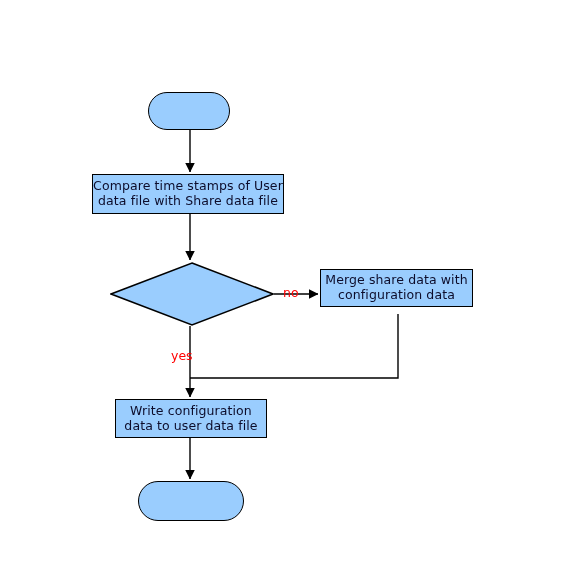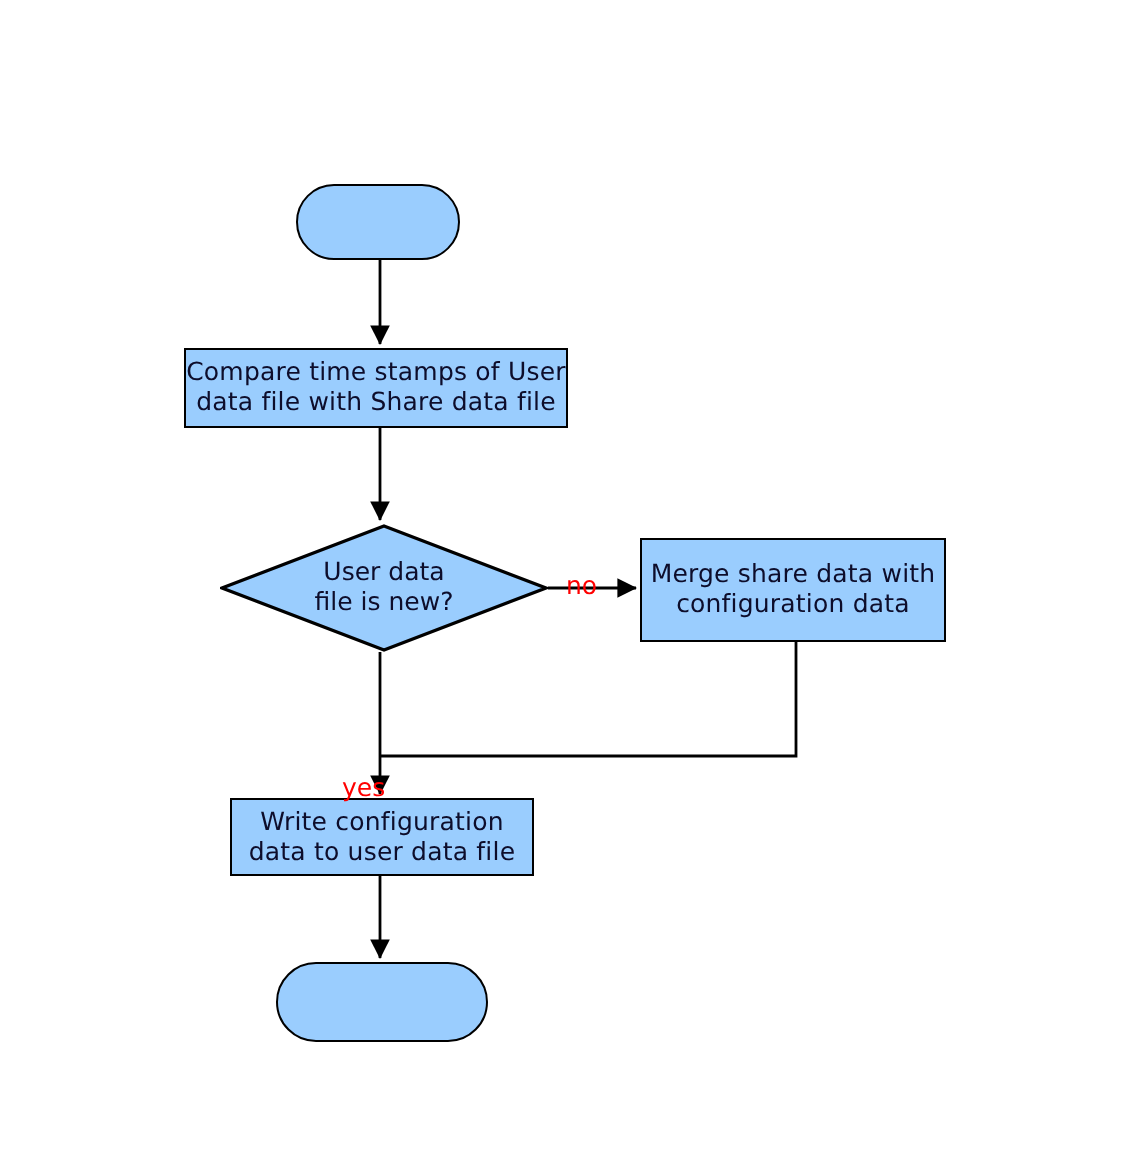--- a/index.html
+++ b/index.html
@@ -106,35 +106,33 @@
 
   <div class="node" style="left:92px; top:174px; width:192px; height:40px;">
     <span>Compare time stamps of User
 data file with Share data file</span>
   </div>
 
   <div class="decision-wrap" style="left:110px; top:262px; width:164px; height:64px;">
     <svg class="decision-shape" viewBox="0 0 164 64" preserveAspectRatio="none" xmlns="http://www.w3.org/2000/svg">
       <polygon points="82,1 163,32 82,63 1,32" fill="#9acdfe" stroke="#000000" stroke-width="1.6"></polygon>
     </svg>
-    <span class="decision-label">User data
-file is new?</span>
   </div>
 
-  <div class="node" style="left:320px; top:269px; width:153px; height:52px;">
+  <div class="node" style="left:320px; top:269px; width:153px; height:38px;">
     <span>Merge share data with
 configuration data</span>
   </div>
 
   <div class="node" style="left:115px; top:399px; width:152px; height:39px;">
     <span>Write configuration
 data to user data file</span>
   </div>
 
   <div class="node terminator" style="left:138px; top:481px; width:106px; height:40px;">
     <span></span>
   </div>
 
   <span class="edge-label" style="left:283px; top:287px;">no</span>
 
-  <span class="edge-label" style="left:171px; top:350px;margin-top:38px;">yes</span>
+  <span class="edge-label" style="left:171px; top:350px;">yes</span>
 
 </div>
 
 </body></html>

